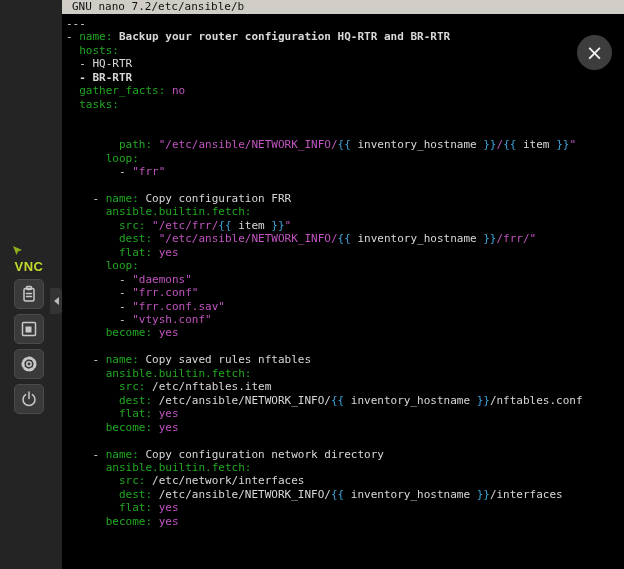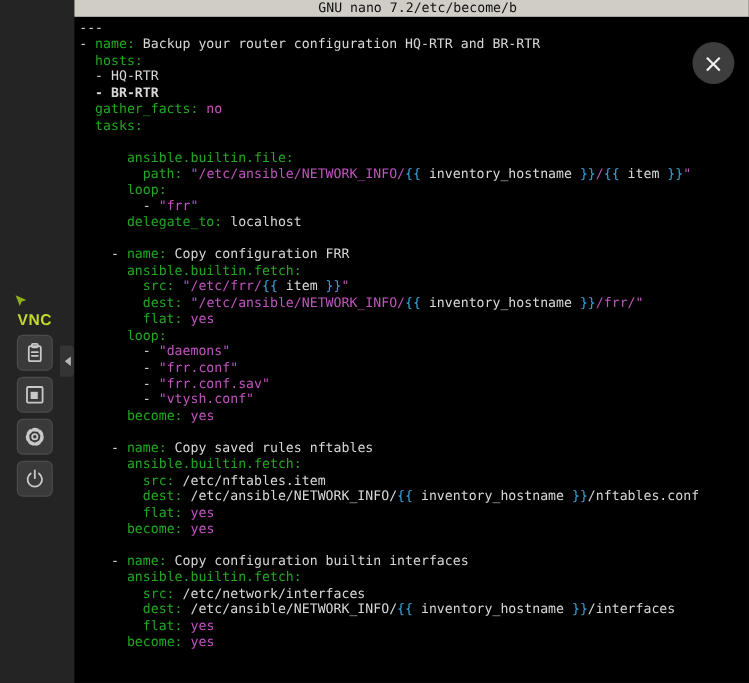--- a/index.html
+++ b/index.html
@@ -25,21 +25,21 @@
   .ctrl-btn svg{stroke:#c9c9c9;fill:none;stroke-width:1.5;stroke-linecap:round;}
   .handle{
     position:absolute;left:50px;top:288px;width:12px;height:26px;background:#343434;
     border-radius:0 4px 4px 0;display:flex;align-items:center;justify-content:center;cursor:pointer;
   }
   .tri{width:0;height:0;border-top:4px solid transparent;border-bottom:4px solid transparent;border-right:5px solid #b9b9b9;}
   
   .terminal{position:absolute;left:62px;top:0;width:562px;height:569px;background:#000;}
   .nano-header{
     height:14px;font-size:11px;line-height:14px;color:#111;
-    display:flex;justify-content:center;white-space:pre;overflow:hidden;
+    display:flex;justify-content:flex-start;white-space:pre;overflow:hidden;
   }
   .nh-left{padding-left:10px;}
   .editor{padding:3px 0 0 4px;font-size:11px;line-height:13.45px;}
   .line{white-space:pre;min-height:13.45px;}
   .cursor-block{display:inline-block;}
   
   .close-btn{
     position:absolute;left:577px;top:35px;width:35px;height:35px;border-radius:50%;
     background:#3d3d3d;color:#f2f2f2;display:flex;align-items:center;justify-content:center;
     font-family:"DejaVu Sans","Liberation Sans",sans-serif;font-size:21px;cursor:pointer;user-select:none;
@@ -89,57 +89,56 @@
   </div>
 
   <div class="handle">
     <span class="tri"></span>
   </div>
 </div>
 
 <div class="terminal" style="background: rgb(0, 0, 0);">
   <div class="nano-header" style="background: rgb(208, 205, 198);">
     <span class="nh-left">GNU nano 7.2</span>
-    <span class="nh-right">/etc/become/b</span>
+    <span class="nh-right">/etc/ansible/b</span>
   </div>
   <div class="editor">
       <div class="line"><span style="color: rgb(216, 216, 216);">---</span></div>
-      <div class="line"><span style="color: rgb(216, 216, 216);">- </span><span style="color: rgb(34, 168, 34);">name:</span><span style="color: rgb(216, 216, 216);"> Backup your router configuration HQ-RTR and BR-RTR</span></div>
+      <div class="line"><span style="color: rgb(216, 216, 216);">- </span><span style="color: rgb(34, 168, 34);">name:</span><span style="color: rgb(216, 216, 216); font-weight: bold;"> Backup your router configuration HQ-RTR and BR-RTR</span></div>
       <div class="line"><span style="color: rgb(216, 216, 216);">  </span><span style="color: rgb(34, 168, 34);">hosts:</span></div>
       <div class="line"><span style="color: rgb(216, 216, 216); text-align: right;">  - HQ-RTR</span></div>
       <div class="line"><span style="color: rgb(216, 216, 216); font-weight: bold;">  - BR-RTR</span></div>
       <div class="line"><span style="color: rgb(216, 216, 216);">  </span><span style="color: rgb(34, 168, 34);">gather_facts:</span><span style="color: rgb(216, 216, 216);"> </span><span style="color: rgb(192, 84, 192);">no</span></div>
       <div class="line"><span style="color: rgb(216, 216, 216);">  </span><span style="color: rgb(34, 168, 34);">tasks:</span></div>
       <div class="line"> </div>
-      <div class="line"><span style="color: rgb(216, 216, 216);">      </span><span style="color: rgb(34, 168, 34);">ansible.builtin.file:</span></div>
+      <div class="line"><span style="color: rgb(216, 216, 216);">      </span></div>
       <div class="line"><span style="color: rgb(216, 216, 216);">        </span><span style="color: rgb(34, 168, 34);">path:</span><span style="color: rgb(216, 216, 216);"> </span><span style="color: rgb(192, 84, 192);">"/etc/ansible/NETWORK_INFO/</span><span style="color: rgb(58, 163, 216);">{{</span><span style="color: rgb(216, 216, 216);"> inventory_hostname </span><span style="color: rgb(58, 163, 216);">}}</span><span style="color: rgb(192, 84, 192);">/</span><span style="color: rgb(58, 163, 216);">{{</span><span style="color: rgb(216, 216, 216);"> item </span><span style="color: rgb(58, 163, 216);">}}</span><span style="color: rgb(192, 84, 192);">"</span></div>
       <div class="line"><span style="color: rgb(216, 216, 216);">      </span><span style="color: rgb(34, 168, 34);">loop:</span></div>
       <div class="line"><span style="color: rgb(216, 216, 216);">        - </span><span style="color: rgb(192, 84, 192);">"frr"</span></div>
-      <div class="line"><span style="color: rgb(216, 216, 216);">      </span><span style="color: rgb(34, 168, 34);">delegate_to:</span><span style="color: rgb(216, 216, 216);"> localhost</span></div>
       <div class="line"> </div>
       <div class="line"><span style="color: rgb(216, 216, 216);">    - </span><span style="color: rgb(34, 168, 34);">name:</span><span style="color: rgb(216, 216, 216);"> Copy configuration FRR</span></div>
       <div class="line"><span style="color: rgb(216, 216, 216);">      </span><span style="color: rgb(34, 168, 34);">ansible.builtin.fetch:</span></div>
       <div class="line"><span style="color: rgb(216, 216, 216);">        </span><span style="color: rgb(34, 168, 34);">src:</span><span style="color: rgb(216, 216, 216);"> </span><span style="color: rgb(192, 84, 192);">"/etc/frr/</span><span style="color: rgb(58, 163, 216);">{{</span><span style="color: rgb(216, 216, 216);"> item </span><span style="color: rgb(58, 163, 216);">}}</span><span style="color: rgb(192, 84, 192);">"</span></div>
       <div class="line"><span style="color: rgb(216, 216, 216);">        </span><span style="color: rgb(34, 168, 34);">dest:</span><span style="color: rgb(216, 216, 216);"> </span><span style="color: rgb(192, 84, 192);">"/etc/ansible/NETWORK_INFO/</span><span style="color: rgb(58, 163, 216);">{{</span><span style="color: rgb(216, 216, 216);"> inventory_hostname </span><span style="color: rgb(58, 163, 216);">}}</span><span style="color: rgb(192, 84, 192);">/frr/"</span></div>
       <div class="line"><span style="color: rgb(216, 216, 216);">        </span><span style="color: rgb(34, 168, 34);">flat:</span><span style="color: rgb(216, 216, 216);"> </span><span style="color: rgb(192, 84, 192);">yes</span></div>
       <div class="line"><span style="color: rgb(216, 216, 216);">      </span><span style="color: rgb(34, 168, 34);">loop:</span></div>
       <div class="line"><span style="color: rgb(216, 216, 216);">        - </span><span style="color: rgb(192, 84, 192);">"daemons"</span></div>
       <div class="line"><span style="color: rgb(216, 216, 216);">        - </span><span style="color: rgb(192, 84, 192);">"frr.conf"</span></div>
       <div class="line"><span style="color: rgb(216, 216, 216);">        - </span><span style="color: rgb(192, 84, 192);">"frr.conf.sav"</span></div>
       <div class="line"><span style="color: rgb(216, 216, 216);">        - </span><span style="color: rgb(192, 84, 192);">"vtysh.conf"</span></div>
       <div class="line"><span style="color: rgb(216, 216, 216);">      </span><span style="color: rgb(34, 168, 34);">become:</span><span style="color: rgb(216, 216, 216);"> </span><span style="color: rgb(192, 84, 192);">yes</span></div>
       <div class="line"> </div>
       <div class="line"><span style="color: rgb(216, 216, 216);">    - </span><span style="color: rgb(34, 168, 34);">name:</span><span style="color: rgb(216, 216, 216);"> Copy saved rules nftables</span></div>
       <div class="line"><span style="color: rgb(216, 216, 216);">      </span><span style="color: rgb(34, 168, 34);">ansible.builtin.fetch:</span></div>
       <div class="line"><span style="color: rgb(216, 216, 216);">        </span><span style="color: rgb(34, 168, 34);">src:</span><span style="color: rgb(216, 216, 216);"> /etc/nftables.item</span></div>
       <div class="line"><span style="color: rgb(216, 216, 216);">        </span><span style="color: rgb(34, 168, 34);">dest:</span><span style="color: rgb(216, 216, 216);"> /etc/ansible/NETWORK_INFO/</span><span style="color: rgb(58, 163, 216);">{{</span><span style="color: rgb(216, 216, 216);"> inventory_hostname </span><span style="color: rgb(58, 163, 216);">}}</span><span style="color: rgb(216, 216, 216);">/nftables.conf</span></div>
       <div class="line"><span style="color: rgb(216, 216, 216);">        </span><span style="color: rgb(34, 168, 34);">flat:</span><span style="color: rgb(216, 216, 216);"> </span><span style="color: rgb(192, 84, 192);">yes</span></div>
       <div class="line"><span style="color: rgb(216, 216, 216);">      </span><span style="color: rgb(34, 168, 34);">become:</span><span style="color: rgb(216, 216, 216);"> </span><span style="color: rgb(192, 84, 192);">yes</span></div>
       <div class="line"> </div>
-      <div class="line"><span style="color: rgb(216, 216, 216);">    - </span><span style="color: rgb(34, 168, 34);">name:</span><span style="color: rgb(216, 216, 216);"> Copy configuration builtin interfaces</span></div>
+      <div class="line"><span style="color: rgb(216, 216, 216);">    - </span><span style="color: rgb(34, 168, 34);">name:</span><span style="color: rgb(216, 216, 216);"> Copy configuration network directory</span></div>
       <div class="line"><span style="color: rgb(216, 216, 216);">      </span><span style="color: rgb(34, 168, 34);">ansible.builtin.fetch:</span></div>
       <div class="line"><span style="color: rgb(216, 216, 216);">        </span><span style="color: rgb(34, 168, 34);">src:</span><span style="color: rgb(216, 216, 216);"> /etc/network/interfaces</span></div>
       <div class="line"><span style="color: rgb(216, 216, 216);">        </span><span style="color: rgb(34, 168, 34);">dest:</span><span style="color: rgb(216, 216, 216);"> /etc/ansible/NETWORK_INFO/</span><span style="color: rgb(58, 163, 216);">{{</span><span style="color: rgb(216, 216, 216);"> inventory_hostname </span><span style="color: rgb(58, 163, 216);">}}</span><span style="color: rgb(216, 216, 216);">/interfaces</span></div>
       <div class="line"><span style="color: rgb(216, 216, 216);">        </span><span style="color: rgb(34, 168, 34);">flat:</span><span style="color: rgb(216, 216, 216);"> </span><span style="color: rgb(192, 84, 192);">yes</span></div>
       <div class="line"><span style="color: rgb(216, 216, 216);">      </span><span style="color: rgb(34, 168, 34);">become:</span><span style="color: rgb(216, 216, 216);"> </span><span style="color: rgb(192, 84, 192);">yes</span></div>
     </div>
 </div>
 
 <div class="close-btn">
   <span>×</span>

